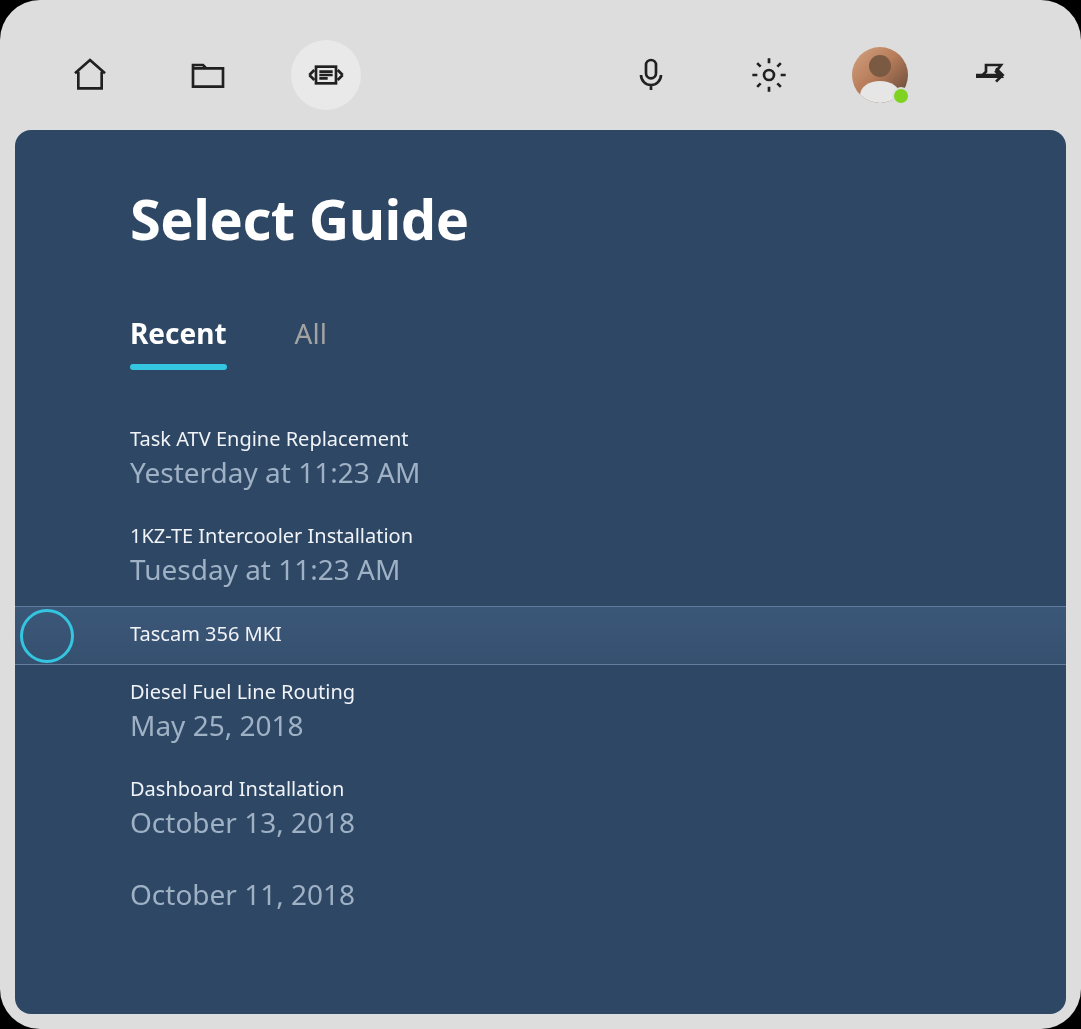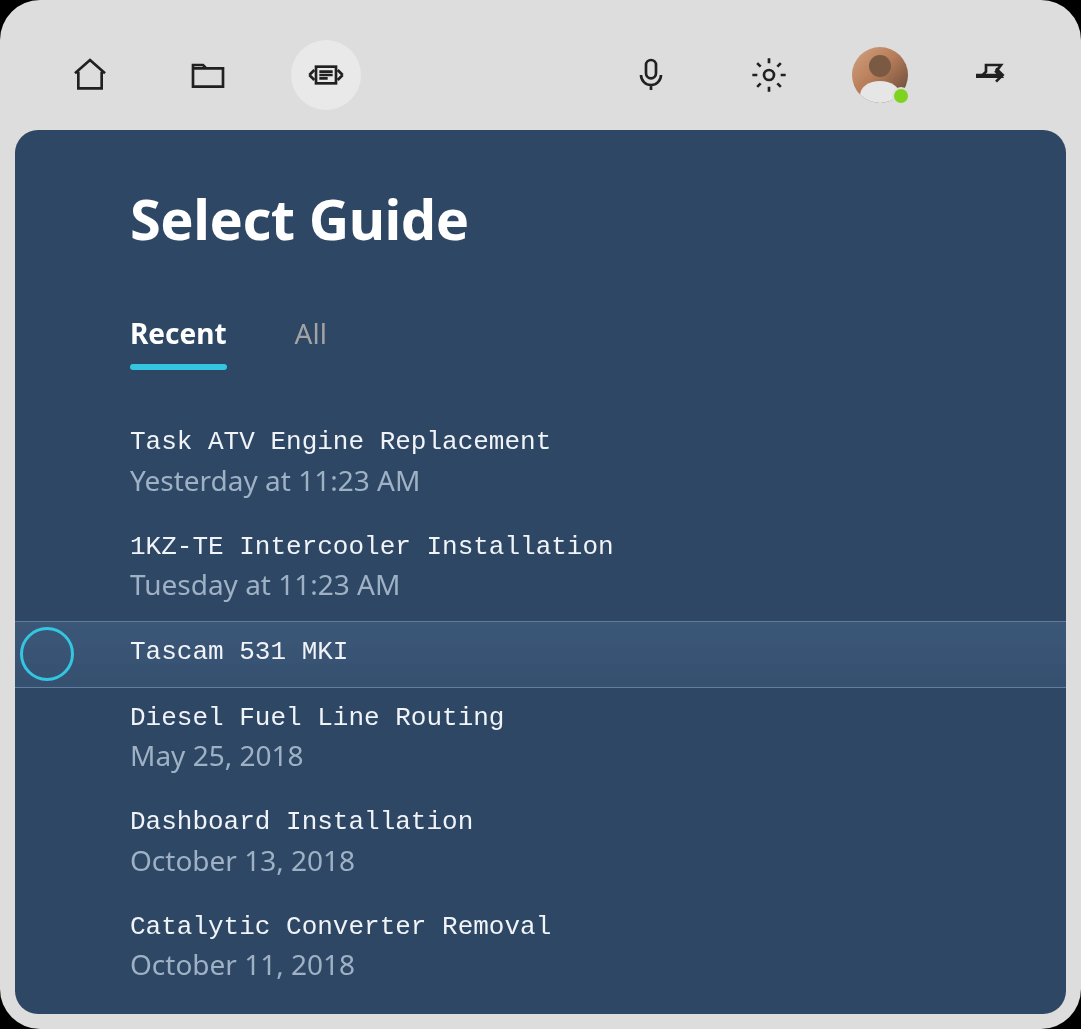--- a/index.html
+++ b/index.html
@@ -53,21 +53,21 @@
     .presence {
       position: absolute; right: -2px; bottom: -2px;
       width: 18px; height: 18px; border-radius: 50%;
       background: #7ed321; border: 2px solid #dddddd;
     }
 
     .panel {
       flex: 1;
       margin: 0 15px 15px 15px;
       background: #2e4764;
-      border-radius: 23px;
+      border-radius: 16px;
       padding-top: 50px;
       color: #fff;
       overflow: hidden;
     }
     .panel-inner { padding: 0 115px; }
     .title {
       font-size: 56px;
       font-weight: 700;
       letter-spacing: -0.5px;
       margin-bottom: 58px;
@@ -101,25 +101,24 @@
     .list { }
     .row {
       position: relative;
       padding: 14px 0 18px 150px;
       margin-left: -150px; 
       margin-right: -115px;
       width: calc(100% + 150px + 115px);
       cursor: pointer;
     }
     .row-title {
-      font-size: 26px;
+      font-size: 20px;
       color: #f0f3f7;
       font-weight: 400;
       line-height: 1.25;
-      font-family: Liberation Mono, monospace;
     }
     .row-date {
       font-size: 28px;
       color: #9fb1c5;
       margin-top: 2px;
     }
     .row.selected {
       background: linear-gradient(180deg, rgba(120,160,210,0.18), rgba(120,160,210,0.10));
       border-top: 1px solid rgba(170,200,240,0.35);
       border-bottom: 1px solid rgba(170,200,240,0.35);
@@ -205,34 +204,33 @@
           <div class="row-date">Yesterday at 11:23 AM</div>
         </div>
 
         <div class="row">
           <div class="row-title">1KZ-TE Intercooler Installation</div>
           <div class="row-date">Tuesday at 11:23 AM</div>
         </div>
 
         <div class="row selected">
           <span class="radio"></span>
-          <div class="row-title">Tascam 531 MKI</div>
+          <div class="row-title">Tascam 356 MKI</div>
         </div>
 
         <div class="row">
           <div class="row-title">Diesel Fuel Line Routing</div>
           <div class="row-date">May 25, 2018</div>
         </div>
 
         <div class="row">
           <div class="row-title">Dashboard Installation</div>
           <div class="row-date">October 13, 2018</div>
         </div>
 
         <div class="row">
-          <div class="row-title">Catalytic Converter Removal</div>
           <div class="row-date">October 11, 2018</div>
         </div>
 
       </div>
     </div>
   </div>
 </div>
 
 </body></html>

